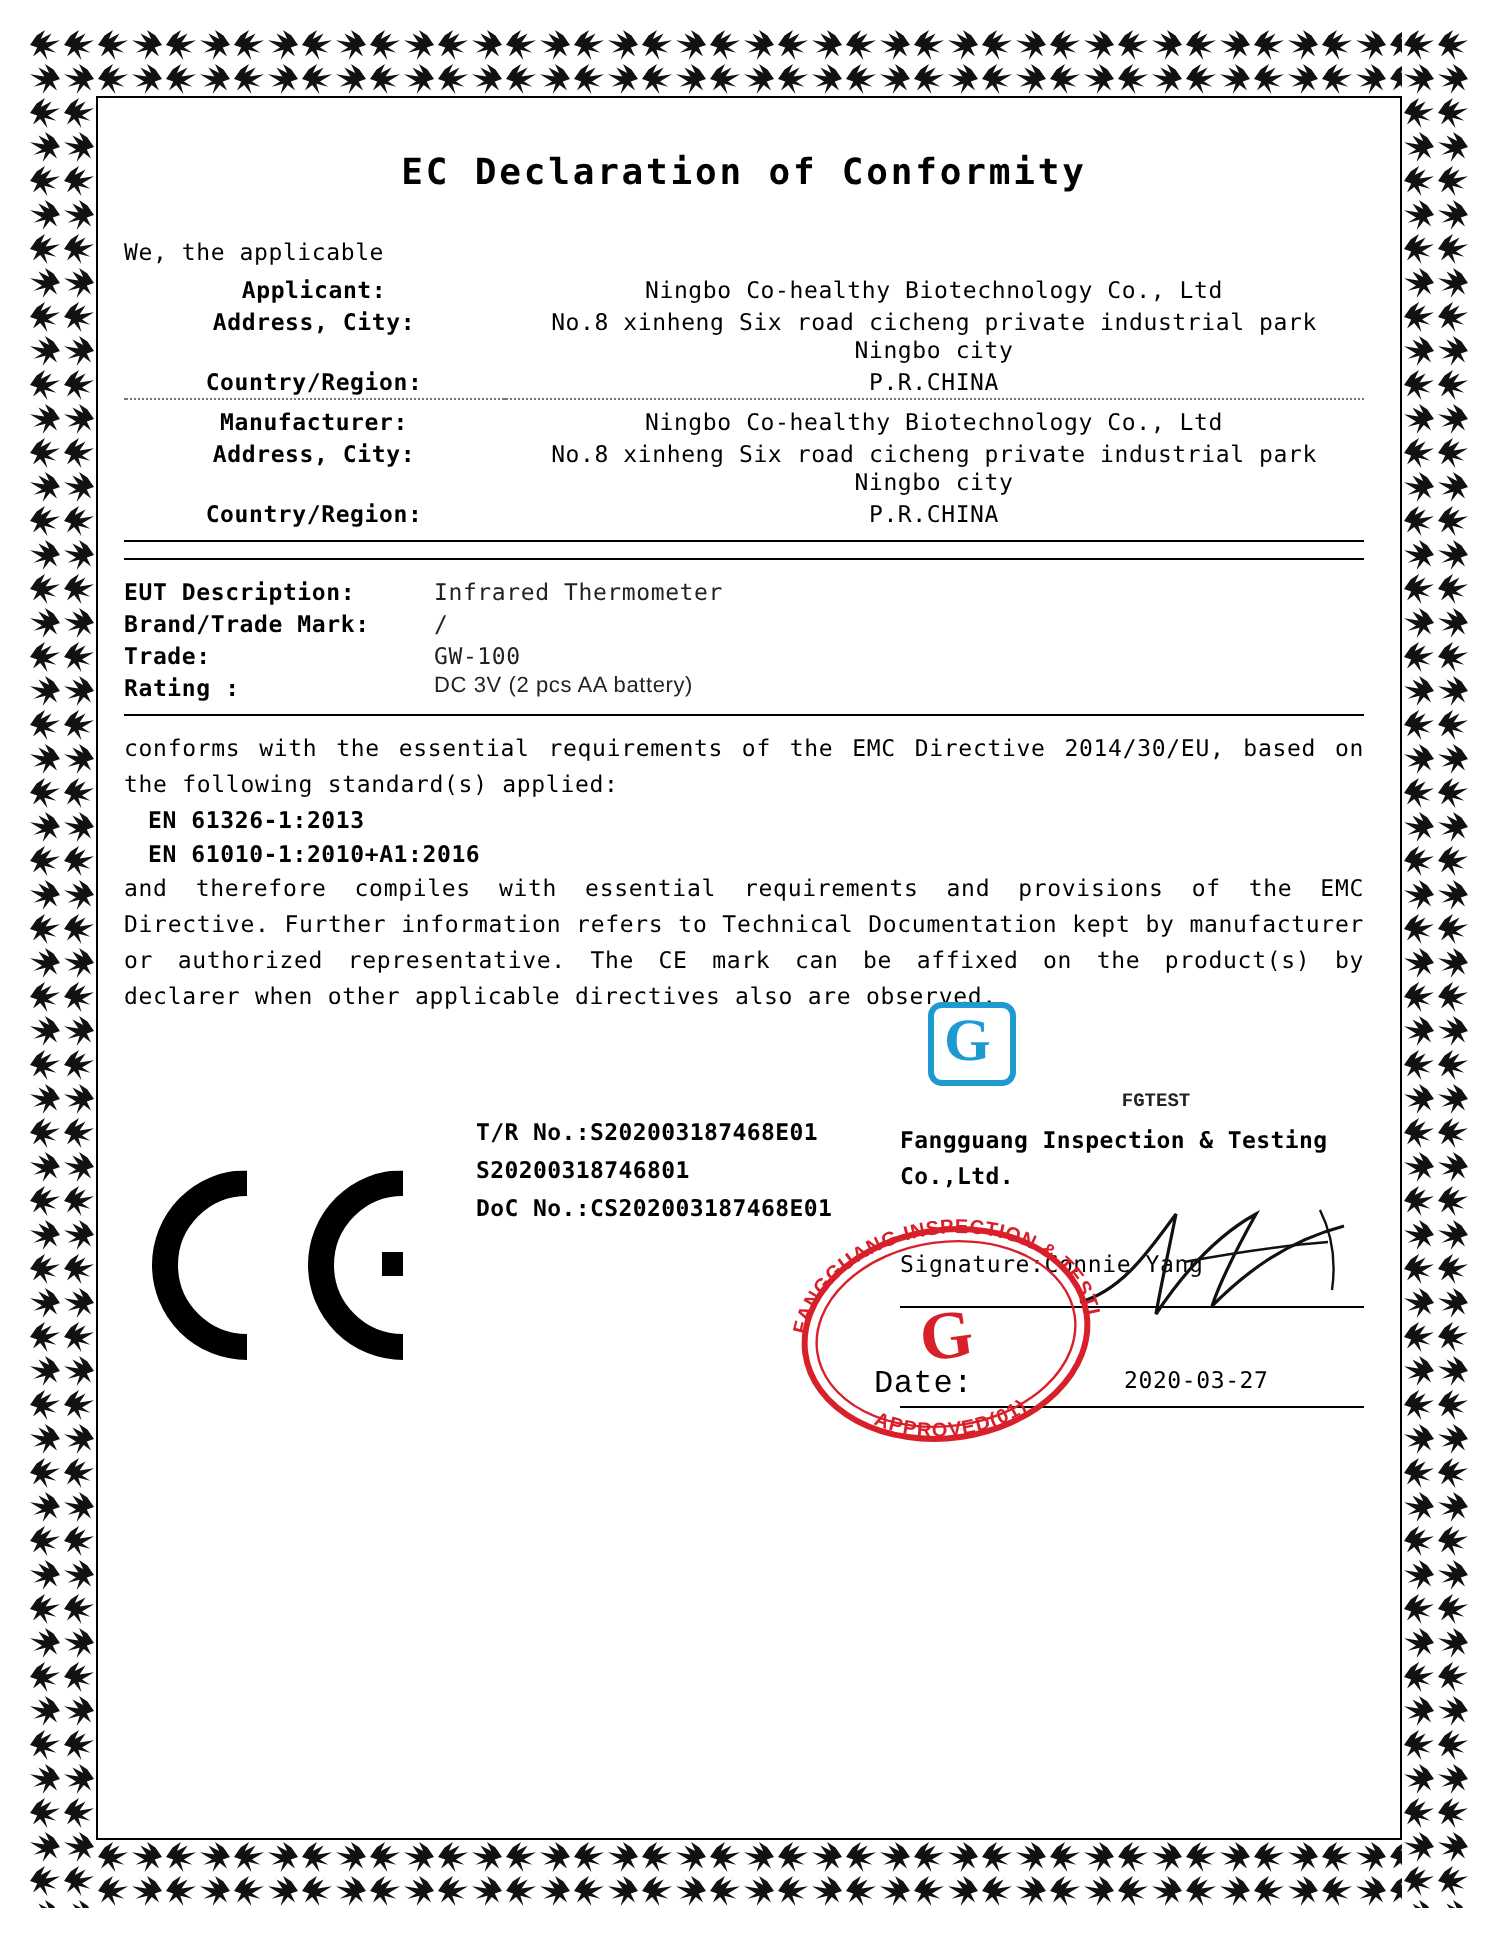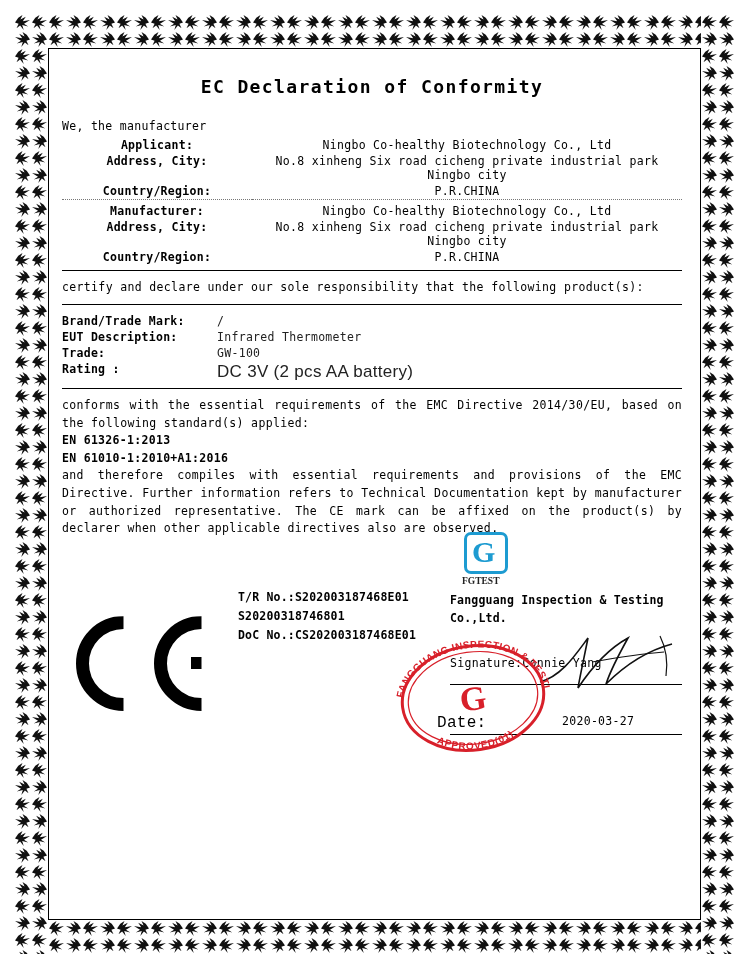--- a/index.html
+++ b/index.html
@@ -125,27 +125,28 @@
   .para.certify { margin: 4px 0 7px 0; }
 
   table.eut {
     border-collapse: collapse;
     width: 100%;
     font-size: 11.5px;
   }
   table.eut td { padding: 1px 0; vertical-align: top; letter-spacing: .3px; }
   table.eut td.lbl { font-weight: bold; width: 155px; }
   table.eut td.val { color: #222; }
-  .val-sans { font-family: "Liberation Sans", sans-serif; font-size: 17px; }
+  .val-sans { font-family: "Liberation Sans", sans-serif; font-size: 11px; }
 
   .std {
     font-size: 11.5px;
     font-weight: bold;
     letter-spacing: .3px;
     line-height: 1.5;
+    margin-left: 12px;
   }
 
   
   .sig-area {
     position: relative;
     margin-top: 16px;
     height: 230px;
   }
   .ce-mark {
     position: absolute;
@@ -215,25 +216,26 @@
   .fg-logo .g {
     position: absolute;
     left: 5px; top: 2px;
     font-family: "Liberation Serif", serif;
     font-size: 30px;
     font-weight: bold;
     color: #1d9bd1;
     line-height: 1;
   }
   .fg-caption {
-    font-family: Liberation Serif, serif;
+    font-family: Liberation Mono, monospace;
     font-size: 9.5px;
     font-weight: bold;
     color: #222;
-    margin: 2px 0 0 12px;
+    margin: 2px 0 0 24px;
+    text-align: center;
   }
   .lab-name {
     font-size: 11.5px;
     font-weight: bold;
     line-height: 1.55;
     letter-spacing: .2px;
     margin-top: 6px;
   }
   .sig-line-label {
     position: absolute;
@@ -716,21 +718,21 @@
         <div class="leaf v2"></div>
       </div>
   </div>
   <div class="frame-inner-line"></div>
 </div>
 
 <div class="content">
 
   <div class="doc-title">EC Declaration of Conformity</div>
 
-  <div class="lead">We, the manufacturer</div>
+  <div class="lead">We, the applicable</div>
 
   <table class="party">
     <tbody>
         <tr>
       <td class="lbl">Applicant:</td>
       <td class="val">Ningbo Co-healthy Biotechnology Co., Ltd</td>
     </tr>
     <tr>
       <td class="lbl">Address, City:</td>
       <td class="val">No.8 xinheng Six road cicheng private industrial park Ningbo city</td>
@@ -752,33 +754,32 @@
     </tr>
     <tr>
       <td class="lbl">Country/Region:</td>
       <td class="val">P.R.CHINA</td>
     </tr>
   </tbody>
     </table>
 
   <hr class="hr-solid">
 
-  <div class="para certify">certify and declare under our sole responsibility that the following product(s):</div>
 
   <hr class="hr-solid">
 
   <table class="eut">
     <tbody>
         <tr>
+      <td class="lbl">EUT Description:</td>
+      <td class="val">Infrared Thermometer</td>
+    </tr>
+    <tr>
       <td class="lbl">Brand/Trade Mark:</td>
       <td class="val">/</td>
-    </tr>
-    <tr>
-      <td class="lbl">EUT Description:</td>
-      <td class="val">Infrared Thermometer</td>
     </tr>
     <tr>
       <td class="lbl">Trade:</td>
       <td class="val">GW-100</td>
     </tr>
     <tr>
       <td class="lbl">Rating :</td>
       <td class="val val-sans">DC 3V (2 pcs AA battery)</td>
     </tr>
   </tbody>

